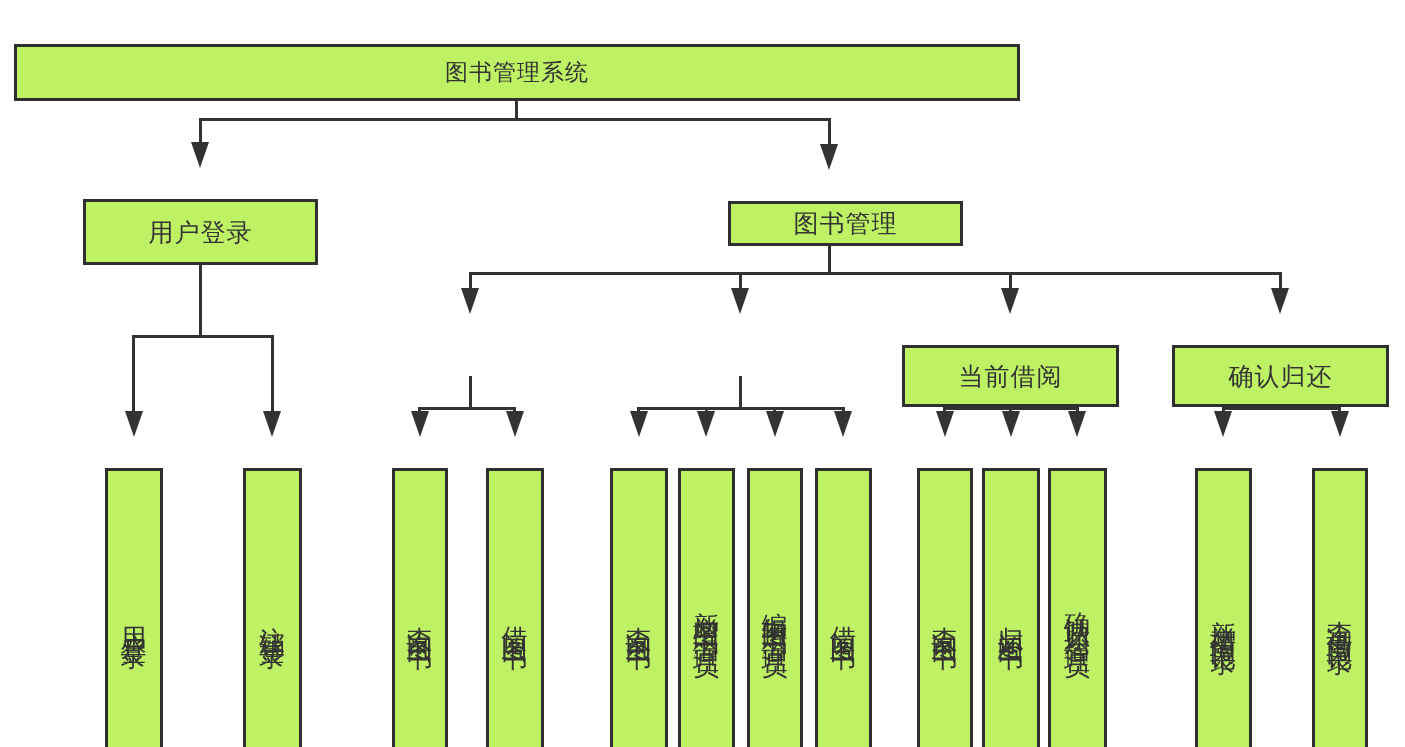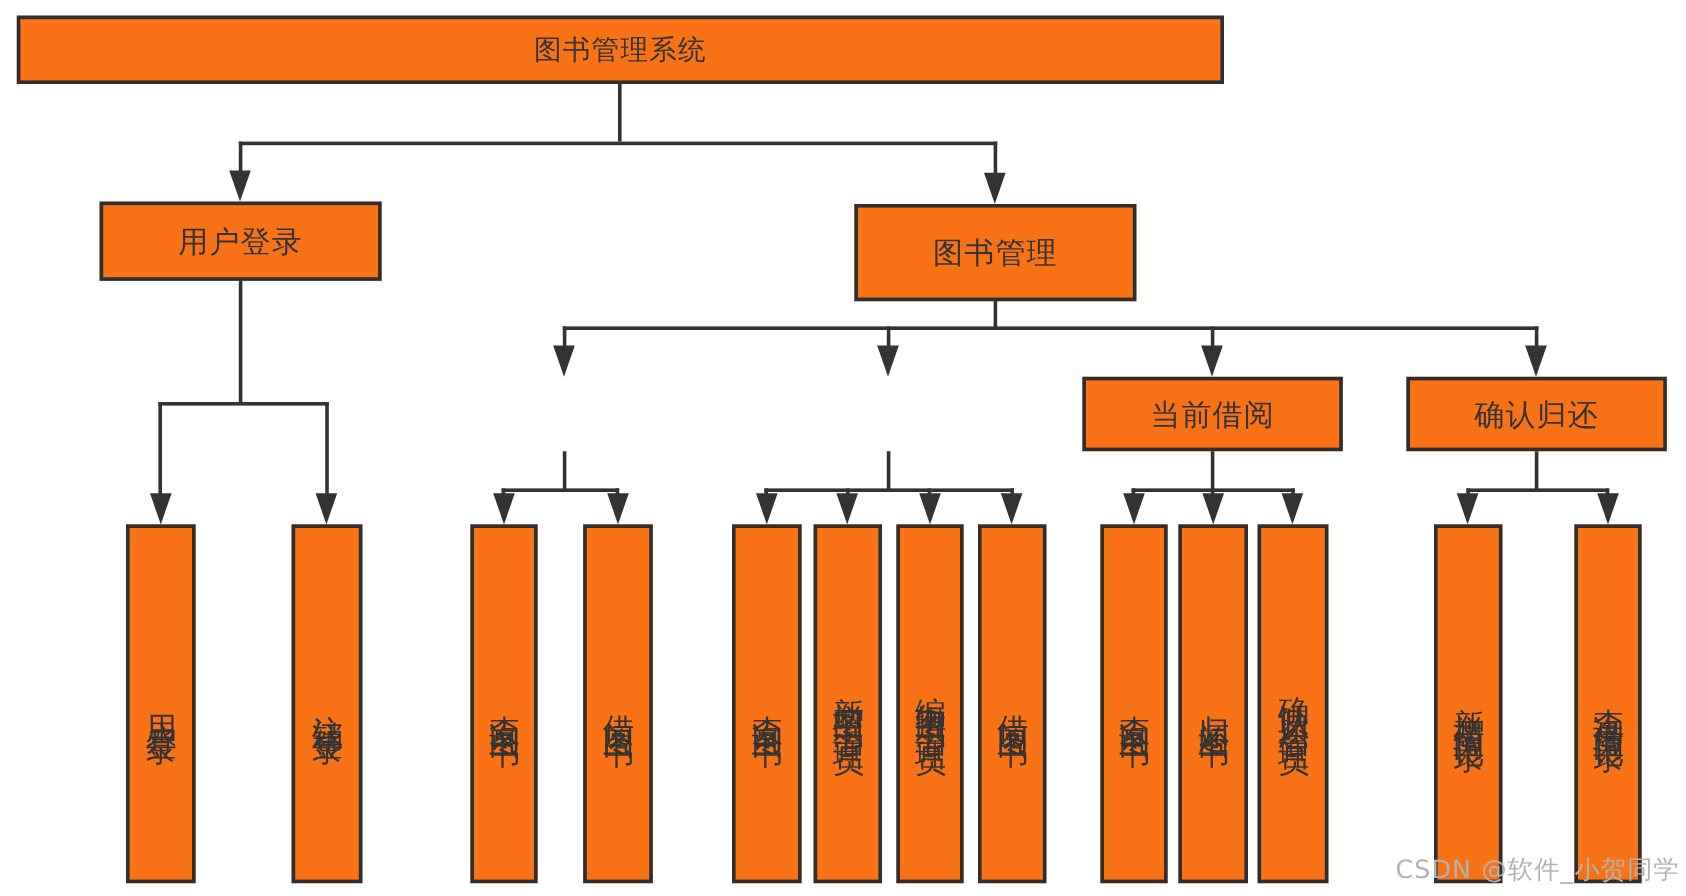--- a/index.html
+++ b/index.html
@@ -6,28 +6,29 @@
   .canvas{
     position:relative;
     width:1405px;height:747px;
     background:#ffffff;
     font-family:"DejaVu Sans","Liberation Sans",sans-serif;
     color:#333333;
     overflow:hidden;
   }
   .box{
     position:absolute;
-    background:#f97316;
+    background:#bef264;
     border:3px solid #2f2f2f;
     box-sizing:border-box;
     display:flex;
     align-items:center;
     justify-content:center;
     text-align:center;
     z-index:2;
+    margin-top:31px;
   }
   .hbox{font-size:25px;letter-spacing:1px;}
   .rootbox{font-size:23px;letter-spacing:1px;}
   .vbox{
     writing-mode:vertical-rl;
     text-orientation:mixed;
     font-size:26px;
     letter-spacing:6px;
     line-height:1;
     padding:6px 0;
@@ -60,21 +61,21 @@
   <div class="vline" style="left:515px;top:70px;height:48px"></div>
 
   <div class="hline" style="left:199px;top:118px;width:632px"></div>
 
   <div class="vline" style="left:199px;top:118px;height:26px"></div>
   <div class="ahead" style="left:191px;top:142px"></div>
   <div class="vline" style="left:828px;top:118px;height:28px"></div>
   <div class="ahead" style="left:820px;top:144px"></div>
 
   <div class="box hbox" style="left:83px;top:168px;width:235px;height:66px">用户登录</div>
-  <div class="box hbox" style="left:712px;top:170px;width:235px;height:81px">图书管理</div>
+  <div class="box hbox" style="left:728px;top:170px;width:235px;height:45px">图书管理</div>
 
   <div class="vline" style="left:199px;top:234px;height:101px"></div>
   <div class="hline" style="left:132px;top:335px;width:142px"></div>
   <div class="vline" style="left:132px;top:335px;height:78px"></div>
   <div class="ahead" style="left:125px;top:411px"></div>
   <div class="vline" style="left:271px;top:335px;height:78px"></div>
   <div class="ahead" style="left:263px;top:411px"></div>
 
   <div class="vline" style="left:828px;top:233px;height:41px"></div>
   <div class="hline" style="left:469px;top:272px;width:813px"></div>
@@ -137,15 +138,14 @@
   <div class="box vbox" style="left:747px;top:437px;width:56px;height:299px">编辑图书（管理员）</div>
   <div class="box vbox" style="left:815px;top:437px;width:57px;height:299px">借阅图书</div>
 
   <div class="box vbox" style="left:917px;top:437px;width:56px;height:299px">查询图书</div>
   <div class="box vbox" style="left:982px;top:437px;width:58px;height:299px">归还图书</div>
   <div class="box vbox" style="left:1048px;top:437px;width:59px;height:299px">确认归还（管理员）</div>
 
   <div class="box vbox" style="left:1195px;top:437px;width:57px;height:299px">新增借阅记录</div>
   <div class="box vbox" style="left:1312px;top:437px;width:56px;height:299px">查询借阅记录</div>
 
-  <div class="watermark">CSDN @软件_小贺同学</div>
 
 </div>
 
 </body></html>

